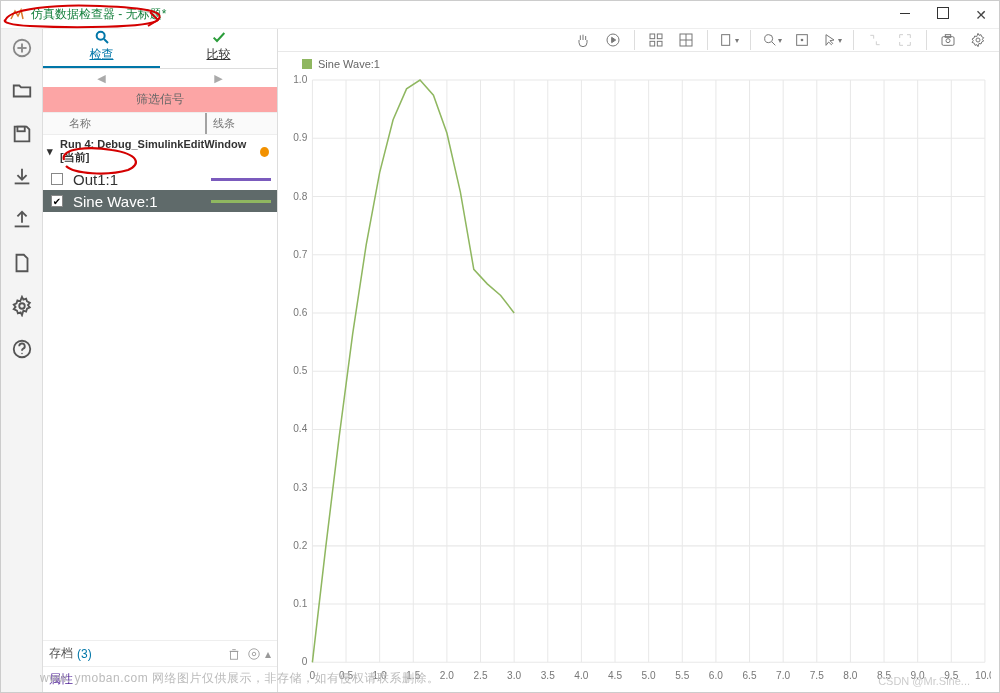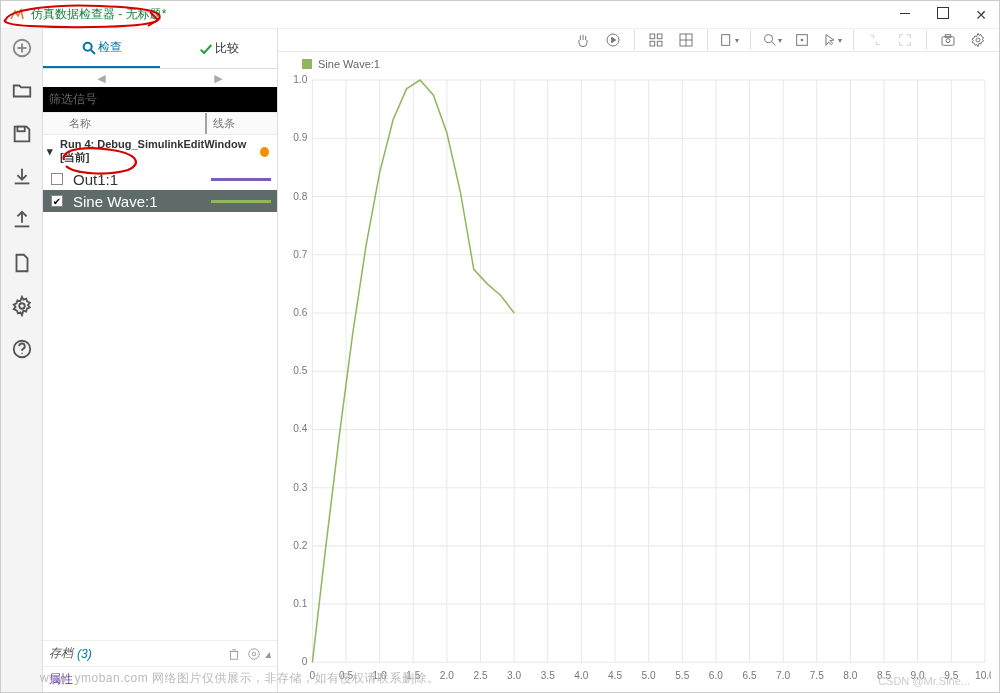--- a/index.html
+++ b/index.html
@@ -16,41 +16,41 @@
 
 .main-row { flex:1; display:flex; min-height:0; }
 
 .left-rail { width:42px; background:#f4f4f4; border-right:1px solid #ddd; display:flex; flex-direction:column; align-items:center; padding-top:8px; gap:18px; color:#555; }
 .left-rail svg { width:22px; height:22px; fill:none; stroke:#555; stroke-width:2; }
 .rail-plus svg { stroke:#888; }
 .rail-plus circle { fill:none; }
 
 .inspector { width:235px; border-right:1px solid #ddd; display:flex; flex-direction:column; }
 .tabs { display:flex; height:40px; border-bottom:1px solid #ddd; }
-.tab { flex:1; display:flex; flex-direction:row; align-items:center; justify-content:center; gap:1px; font-size:12px; cursor:pointer; }
+.tab { flex:1; display:flex; flex-direction:column; align-items:center; gap:1px; font-size:12px; cursor:pointer;text-decoration:underline; }
 .tab.active { border-bottom:2px solid #0076a8; color:#0076a8; }
 .tab svg { width:16px; height:16px; }
 .history-arrows { display:flex; justify-content:space-around; height:18px; align-items:center; color:#aaa; font-size:11px; }
-.filter-row { padding:4px 6px; font-size:12px; color:#666; background:#000000; border-bottom:1px solid #eee; }
+.filter-row { padding:4px 6px; font-size:12px; color:#666; background:#fca5a5; border-bottom:1px solid #eee;text-align:center; }
 .columns-row { display:flex; font-size:11px; color:#777; background:#fafafa; border-bottom:1px solid #eee; }
 .columns-row .col-name { flex:1; padding:3px 8px 3px 26px; border-right:2px solid #a3a3a3; }
 .columns-row .col-line { width:70px; padding:3px 6px; }
 
 .tree { flex:1; overflow:auto; font-size:12px; }
 .run-row { display:flex; align-items:center; padding:3px 4px; gap:4px; font-weight:bold; font-size:11px; }
 .run-row .caret { width:10px; display:inline-block; }
 .run-row .dot { width:10px; height:10px; border-radius:50%; background:#f29100; margin-left:auto; margin-right:4px; }
 .sig-row { display:flex; align-items:center; height:22px; padding-left:8px; gap:6px; }
 .sig-row .cb { width:12px; height:12px; border:1px solid #888; background:#fff; display:flex; align-items:center; justify-content:center; font-size:10px; }
 .sig-row .sig-name { flex:1; font-size:15px; padding-left:4px; }
 .sig-row .swatch { width:60px; height:3px; margin-right:6px; }
 .sig-row.selected { background:#5f6a6a; color:#fff; }
 .sig-row.selected .cb { background:#fff; color:#000; }
 
-.archive-row { display:flex; align-items:center; padding:4px 6px; border-top:1px solid #eee; font-size:12px; color:#555;font-style:italic; }
+.archive-row { display:flex; align-items:center; padding:4px 6px; border-top:1px solid #eee; font-size:12px; color:#555; }
 .archive-row .count { color:#0076a8; margin-left:4px; }
 .archive-row .spacer { flex:1; }
 .archive-row .mini-icon { width:14px; height:14px; margin-left:6px; color:#999; }
 .props-row { padding:4px 6px; border-top:1px solid #eee; font-size:12px; color:#4c1d95; }
 
 .chart-area { flex:1; display:flex; flex-direction:column; }
 .chart-toolbar { height:36px; display:flex; align-items:center; justify-content:flex-end; gap:8px; padding:0 10px; border-bottom:1px solid #e8e8e8; }
 .chart-toolbar .tb-sep { width:1px; height:20px; background:#ddd; margin:0 2px; }
 .chart-toolbar .tb-btn { width:22px; height:22px; display:flex; align-items:center; justify-content:center; color:#777; }
 .chart-toolbar .tb-btn svg { width:16px; height:16px; stroke:#777; fill:none; stroke-width:1.5; }

